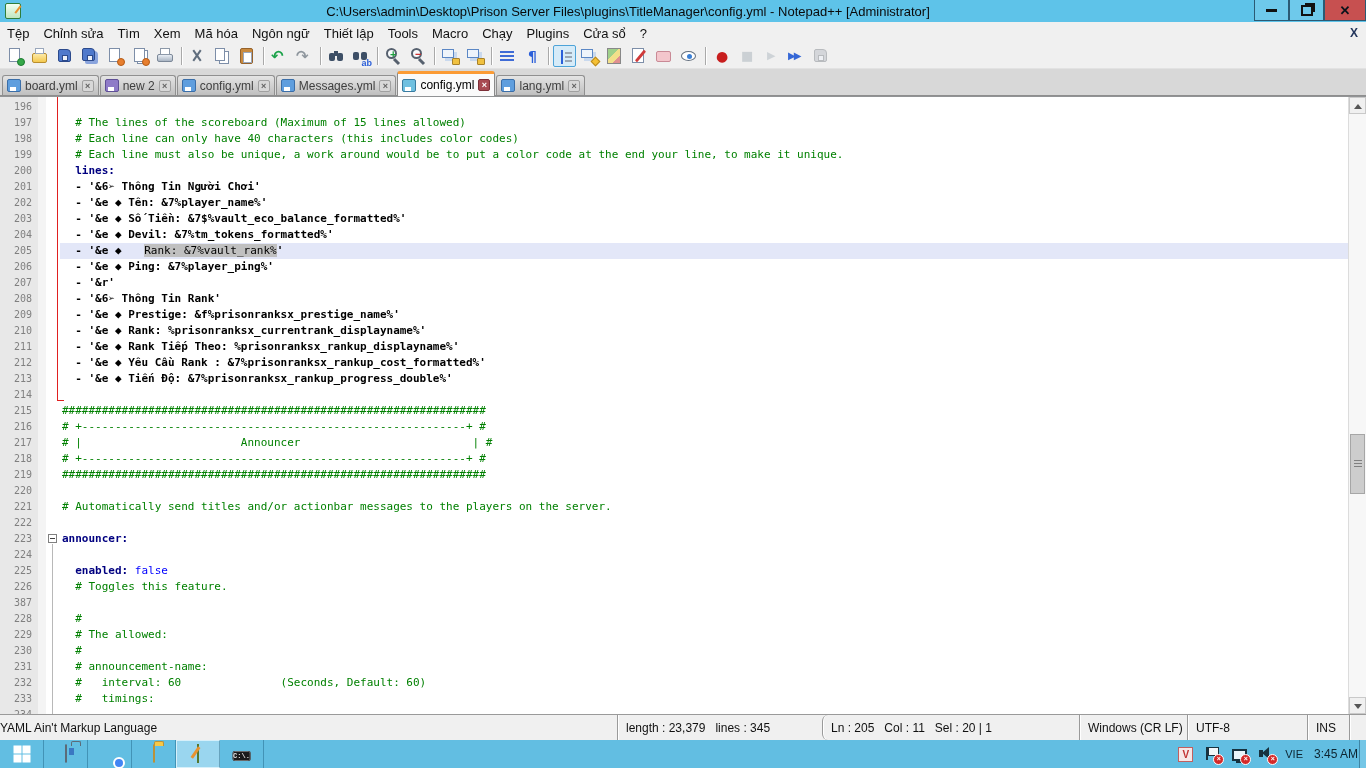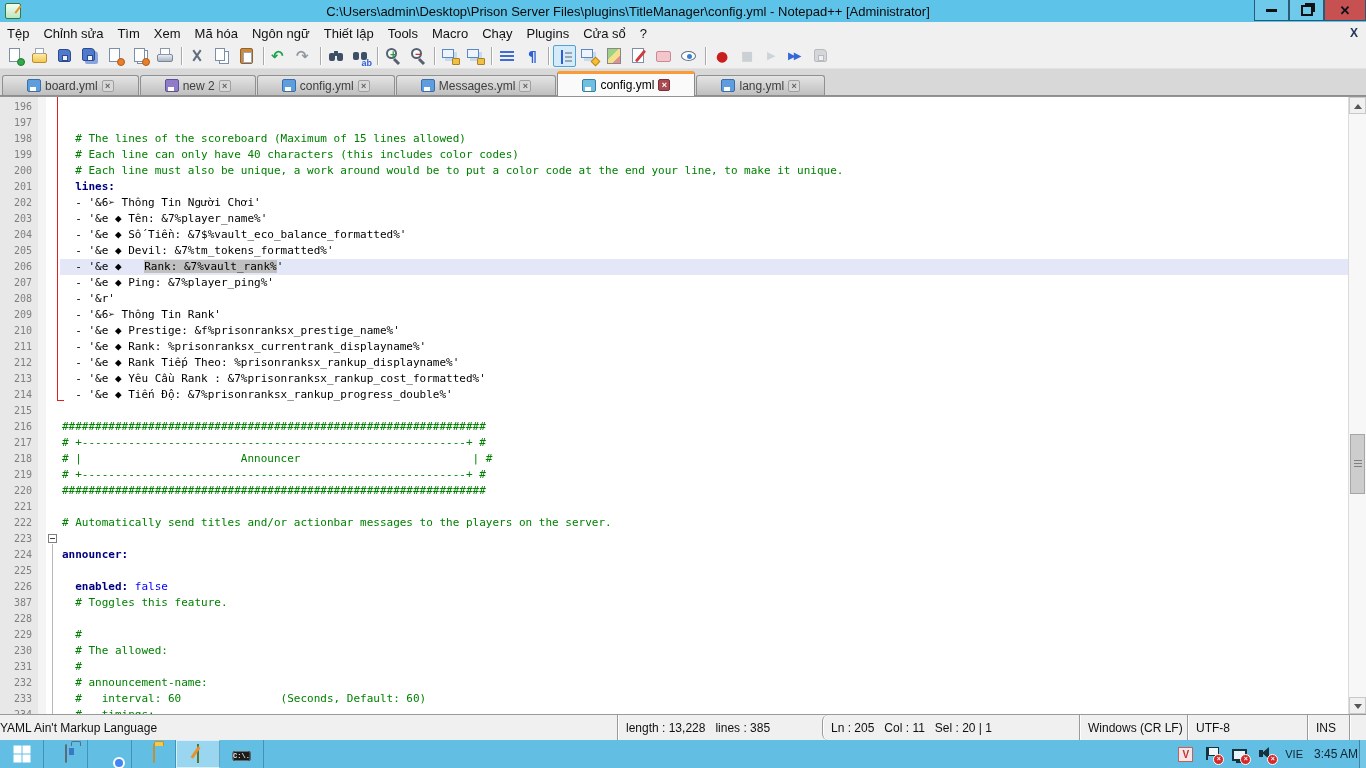--- a/index.html
+++ b/index.html
@@ -76,21 +76,21 @@
   .ic-folderws::before{content:"";position:absolute;left:3px;top:6px;width:15px;height:11px;background:#f3c6cc;border:1px solid #c98a96;border-radius:2px;}
   .ic-eye::before{content:"";position:absolute;left:3px;top:6px;width:15px;height:10px;background:#fff;border:1px solid #64707e;border-radius:50%;}
   .ic-eye::after{content:"";position:absolute;left:9px;top:9px;width:5px;height:5px;background:#3a7fd5;border-radius:50%;}
   .ic-record::after{content:"\25CF";position:absolute;left:6px;top:0;font:14px/22px "DejaVu Sans",sans-serif;color:#c81e1e;}
   .ic-stop::after{content:"\25A0";position:absolute;left:6px;top:0;font:13px/22px "DejaVu Sans",sans-serif;color:#a8b2ba;}
   .ic-play::after{content:"\25B6";position:absolute;left:7px;top:0;font:11px/22px "DejaVu Sans",sans-serif;color:#aeb8c0;}
   .ic-playmulti::after{content:"\25B6\25B6";position:absolute;left:3px;top:0;font:10px/22px "DejaVu Sans",sans-serif;color:#3567d6;letter-spacing:-2px;}
 
   
   .tabbar{height:26px;background:#d8d8d8;display:flex;align-items:flex-end;padding-left:2px;flex:0 0 26px;border-bottom:1px solid #8e8e8e;position:relative;}
-  .tab{height:20px;display:flex;align-items:center;gap:4px;padding:0 24px;margin-right:1px;
+  .tab{height:20px;display:flex;align-items:center;gap:4px;padding:0 4px;margin-right:1px;
     background:linear-gradient(#e4e4e4,#bfbfbf);border:1px solid #909090;border-bottom:none;
     border-radius:3px 3px 0 0;font-size:12px;color:#404040;position:relative;box-sizing:border-box;}
   .tab.active{height:25px;background:#fafafa;color:#000;border-color:#8a8a8a;border-top:3px solid #fb9b35;
     margin-bottom:-1px;z-index:2;}
   .tfloppy{width:12px;height:11px;border-radius:2px;background:#5f9ede;border:1px solid #3b6ea8;position:relative;flex:0 0 12px;}
   .tfloppy::after{content:"";position:absolute;left:2px;bottom:0;width:6px;height:4px;background:#fff;}
   .tfloppy.violet{background:#8f7bc8;border-color:#5f4f96;}
   .tfloppy.activefile{background:#6fc0e0;border-color:#3a7ba0;}
   .tclose{width:12px;height:12px;border:1px solid #a0a0a0;border-radius:2px;background:#d8d8d8;
     font:bold 9px/10px "Liberation Sans",sans-serif;color:#606060;text-align:center;flex:0 0 12px;box-sizing:border-box;}
@@ -100,27 +100,27 @@
   .editor{flex:1 1 auto;position:relative;background:#fff;border-top:1px solid #919395;overflow:hidden;}
   .gutter{position:absolute;left:0;top:0;bottom:0;width:38px;background:#e8e8e8;padding-top:2px;box-sizing:border-box;}
   .gn{height:16px;text-align:right;padding-right:6px;color:#808080;font:10px/16px "DejaVu Sans Mono","Liberation Mono",monospace;}
   .bmstrip{position:absolute;left:38px;top:0;bottom:0;width:8px;background:#f4f4f4;}
   .foldstrip{position:absolute;left:46px;top:0;bottom:0;width:14px;background:#fff;}
   .foldbox{position:absolute;left:48px;width:9px;height:9px;background:#fff;border:1px solid #808080;box-sizing:border-box;}
   .foldbox::after{content:"";position:absolute;left:1px;top:3px;width:5px;height:1px;background:#404040;}
   .foldguide{position:absolute;left:52px;width:1px;background:#b8b8b8;}
   .scopeline{position:absolute;left:57px;top:0;width:1px;background:#e02020;}
   .scopeline::after{content:"";position:absolute;left:0;bottom:0;width:7px;height:1px;background:#e02020;}
-  .code{position:absolute;left:60px;right:17px;top:0;bottom:0;padding-top:18px;overflow:hidden;}
+  .code{position:absolute;left:60px;right:17px;top:0;bottom:0;padding-top:2px;overflow:hidden;}
   .ln{height:16px;white-space:pre;font:11px/16px "DejaVu Sans Mono","Liberation Mono",monospace;color:#000;padding-left:2px;}
   .ln.cur{background:#e3e7f8;}
   .seg-c{color:#008000;}
   .seg-k{color:#000080;font-weight:bold;}
   .seg-v{color:#0000ff;}
-  .seg-d{color:#000;}
+  .seg-d{color:#000;font-weight:bold;}
   .seg-x{background:#c0c0c0;color:#000;margin-left:16px;}
   
   .vsb{position:absolute;right:0;top:0;bottom:0;width:17px;background:#f7f7f7;border-left:1px solid #dcdcdc;}
   .sbtn{position:absolute;left:0;width:17px;height:17px;background:#f0f0f0;border:1px solid #c9c9c9;box-sizing:border-box;}
   .sbtn.up{top:0;} .sbtn.down{bottom:0;}
   .arr{position:absolute;left:4px;width:0;height:0;border-left:4px solid transparent;border-right:4px solid transparent;}
   .up .arr{top:6px;border-bottom:5px solid #555;}
   .down .arr{top:6px;border-top:5px solid #555;}
   .thumb{position:absolute;left:1px;width:15px;background:#cdcdcd;border:1px solid #a6a6a6;box-sizing:border-box;}
   .thumb::after{content:"";position:absolute;left:3px;top:50%;margin-top:-4px;width:8px;height:1px;background:#808080;box-shadow:0 3px 0 #808080,0 6px 0 #808080;}
@@ -373,21 +373,21 @@
         </div>
       <div class="thumb" style="top:337px;height:60px;"></div>
       <div class="sbtn down">
           <i class="arr"></i>
         </div>
     </div>
   </div>
 
   <div class="statusbar">
     <div class="sc first">YAML Ain't Markup Language</div>
-    <div class="sc" style="width:205px;">length : 13,228   lines : 385</div>
+    <div class="sc" style="width:205px;">length : 23,379   lines : 345</div>
     <div class="sc" style="width:257px;border-radius:6px;">Ln : 205   Col : 11   Sel : 20 | 1</div>
     <div class="sc" style="width:108px;">Windows (CR LF)</div>
     <div class="sc" style="width:120px;">UTF-8</div>
     <div class="sc" style="width:42px;">INS</div>
     <div class="sc" style="width:14px;"></div>
   </div>
 
   <div class="taskbar" id="taskbar">
     <div class="ti">
         <span class="cicon">

